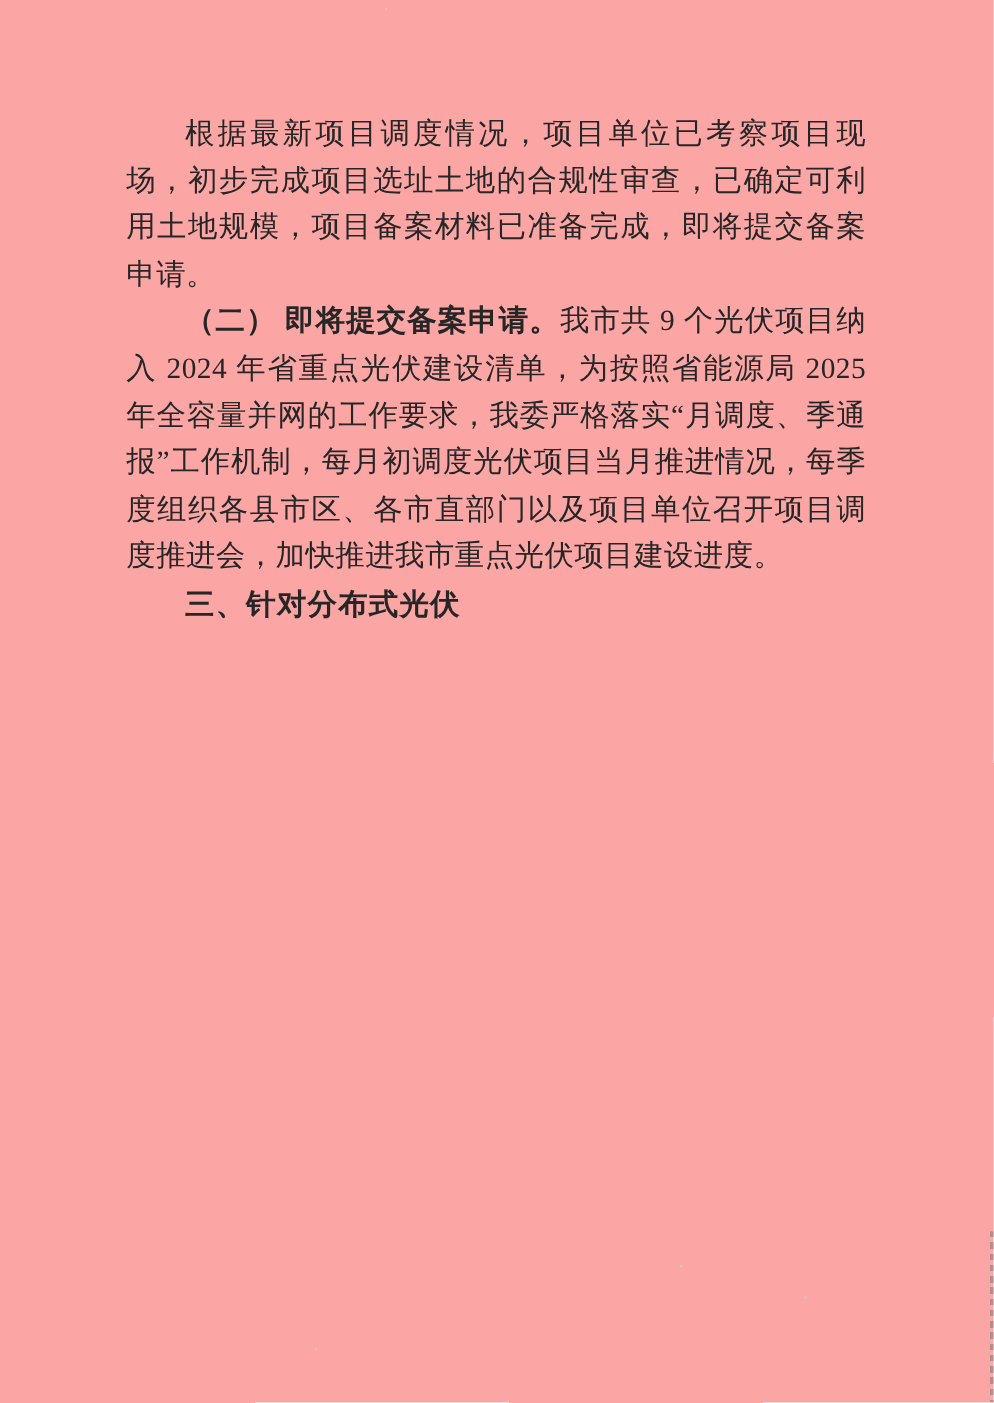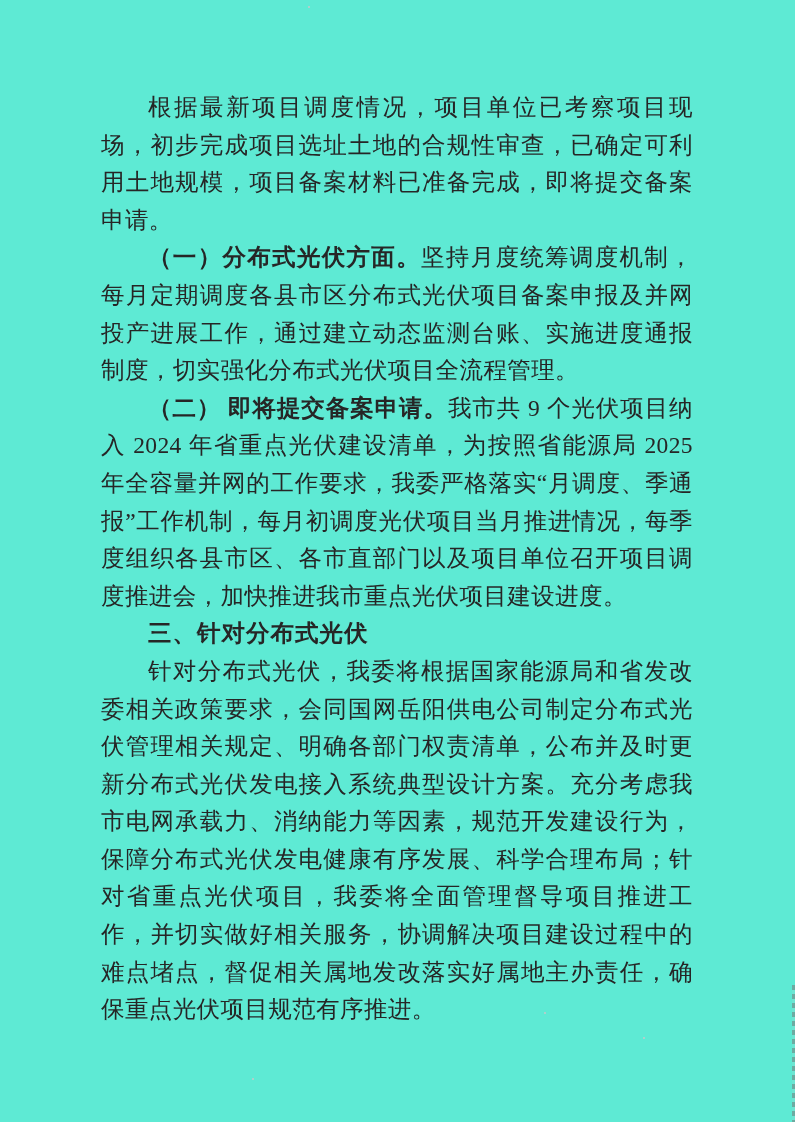--- a/index.html
+++ b/index.html
@@ -4,21 +4,21 @@
 <style>
   html, body {
     margin: 0;
     padding: 0;
     background: #ffffff;
   }
   .scan-page {
     position: relative;
     width: 795px;
     height: 1122px;
-    background: #5eead4;
+    background: #fca5a5;
     overflow: hidden;
     font-family: "Liberation Serif", "DejaVu Serif", serif;
   }
   .doc-content {
     position: absolute;
     left: 101px;
     top: 89px;
     width: 592px;
     font-size: 23.5px;
     line-height: 37.6px;
@@ -70,27 +70,25 @@
 </head>
 <body>
 
 <div class="scan-page">
 
   <div class="doc-content">
 
     <p class="para"><span>根据最新项目调度情况，项目单位已考察项目现场，初步完成项目选址土地的合规性审查，已确定可利用土地规模，项目备案材料已准备完成，即将提交备案申请。</span></p>
 
 
-    <p class="para"><span class="lead">（一）分布式光伏方面。</span><span>坚持月度统筹调度机制，每月定期调度各县市区分布式光伏项目备案申报及并网投产进展工作，通过建立动态监测台账、实施进度通报制度，切实强化分布式光伏项目全流程管理。</span></p>
 
     <p class="para"><span class="lead">（二） 即将提交备案申请。</span><span>我市共 9 个光伏项目纳入 2024 年省重点光伏建设清单，为按照省能源局 2025 年全容量并网的工作要求，我委严格落实“月调度、季通报”工作机制，每月初调度光伏项目当月推进情况，每季度组织各县市区、各市直部门以及项目单位召开项目调度推进会，加快推进我市重点光伏项目建设进度。</span></p>
 
     <p class="heading"><span>三、针对分布式光伏</span></p>
 
-    <p class="para"><span>针对分布式光伏，我委将根据国家能源局和省发改委相关政策要求，会同国网岳阳供电公司制定分布式光伏管理相关规定、明确各部门权责清单，公布并及时更新分布式光伏发电接入系统典型设计方案。充分考虑我市电网承载力、消纳能力等因素，规范开发建设行为，保障分布式光伏发电健康有序发展、科学合理布局；针对省重点光伏项目，我委将全面管理督导项目推进工作，并切实做好相关服务，协调解决项目建设过程中的难点堵点，督促相关属地发改落实好属地主办责任，确保重点光伏项目规范有序推进。</span></p>
 
   </div>
 
   <div class="scan-edge-right"></div>
   <div class="speck s1"></div>
   <div class="speck s2"></div>
   <div class="speck s3"></div>
   <div class="speck s4"></div>
   <div class="speck s5"></div>
 

